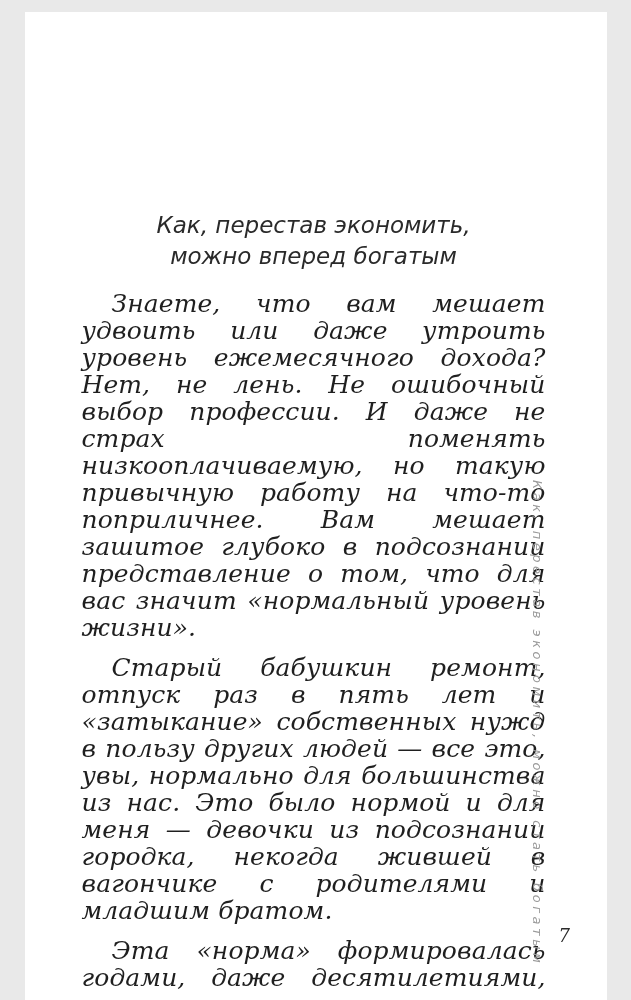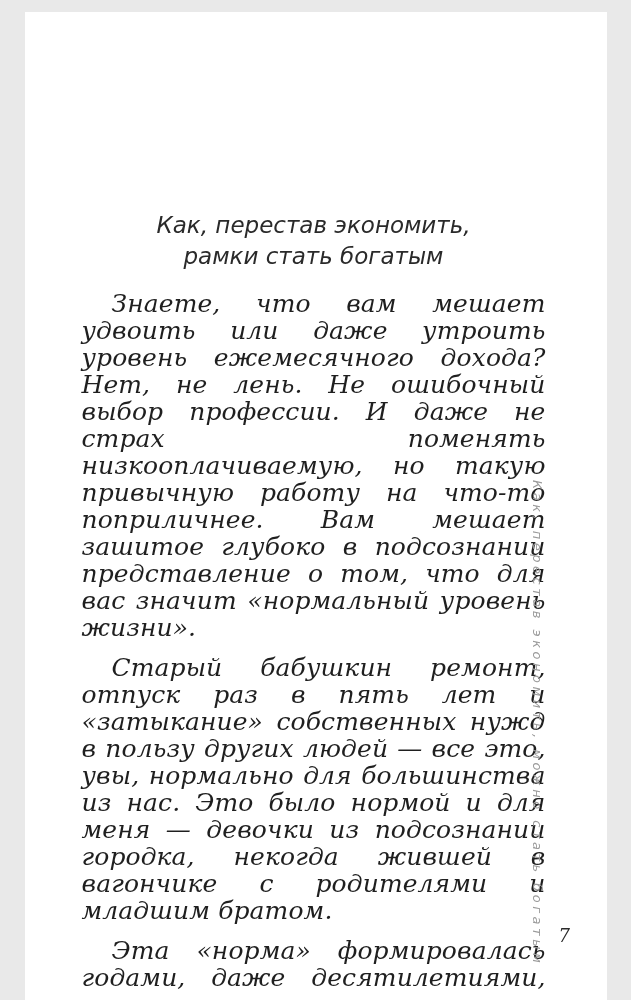--- a/index.html
+++ b/index.html
@@ -73,21 +73,21 @@
     color: #2a2a2a;
   }
 </style>
 </head>
 <body>
 
 <div class="page">
 
   <h1 class="chapter-heading">
     <span class="line">Как, перестав экономить,</span>
-    <span class="line">рамки стать богатым</span>
+    <span class="line">можно вперед богатым</span>
   </h1>
 
   <div class="body-text">
     <p>Знаете, что вам мешает удвоить или даже утроить уровень ежемесячного дохода? Нет, не лень. Не ошибочный выбор профессии. И даже не страх поменять низкооплачиваемую, но такую привычную работу на что-то поприличнее. Вам мешает зашитое глубоко в подсознании представление о том, что для вас значит «нормальный уровень жизни».</p>
     <p>Старый бабушкин ремонт, отпуск раз в пять лет и «затыкание» собственных нужд в пользу других людей — все это, увы, нормально для большинства из нас. Это было нормой и для меня — девочки из подсознании городка, некогда жившей в вагончике с родителями и младшим братом.</p>
     <p>Эта «норма» формировалась годами, даже десятилетиями, незаметно укутывая вас в зону комфорта — такую теплую и надежную. Ведь выходить за рамки привычного — страшно. Возможно, вы всегда мечтали о большем, но не двигались вперед, потому что чего-то не хватало: того самого пинка под зад или знака Вселенной.</p>
   </div>
 
   <div class="margin-running-title">Как, перестав экономить, можно стать богатым</div>
 

